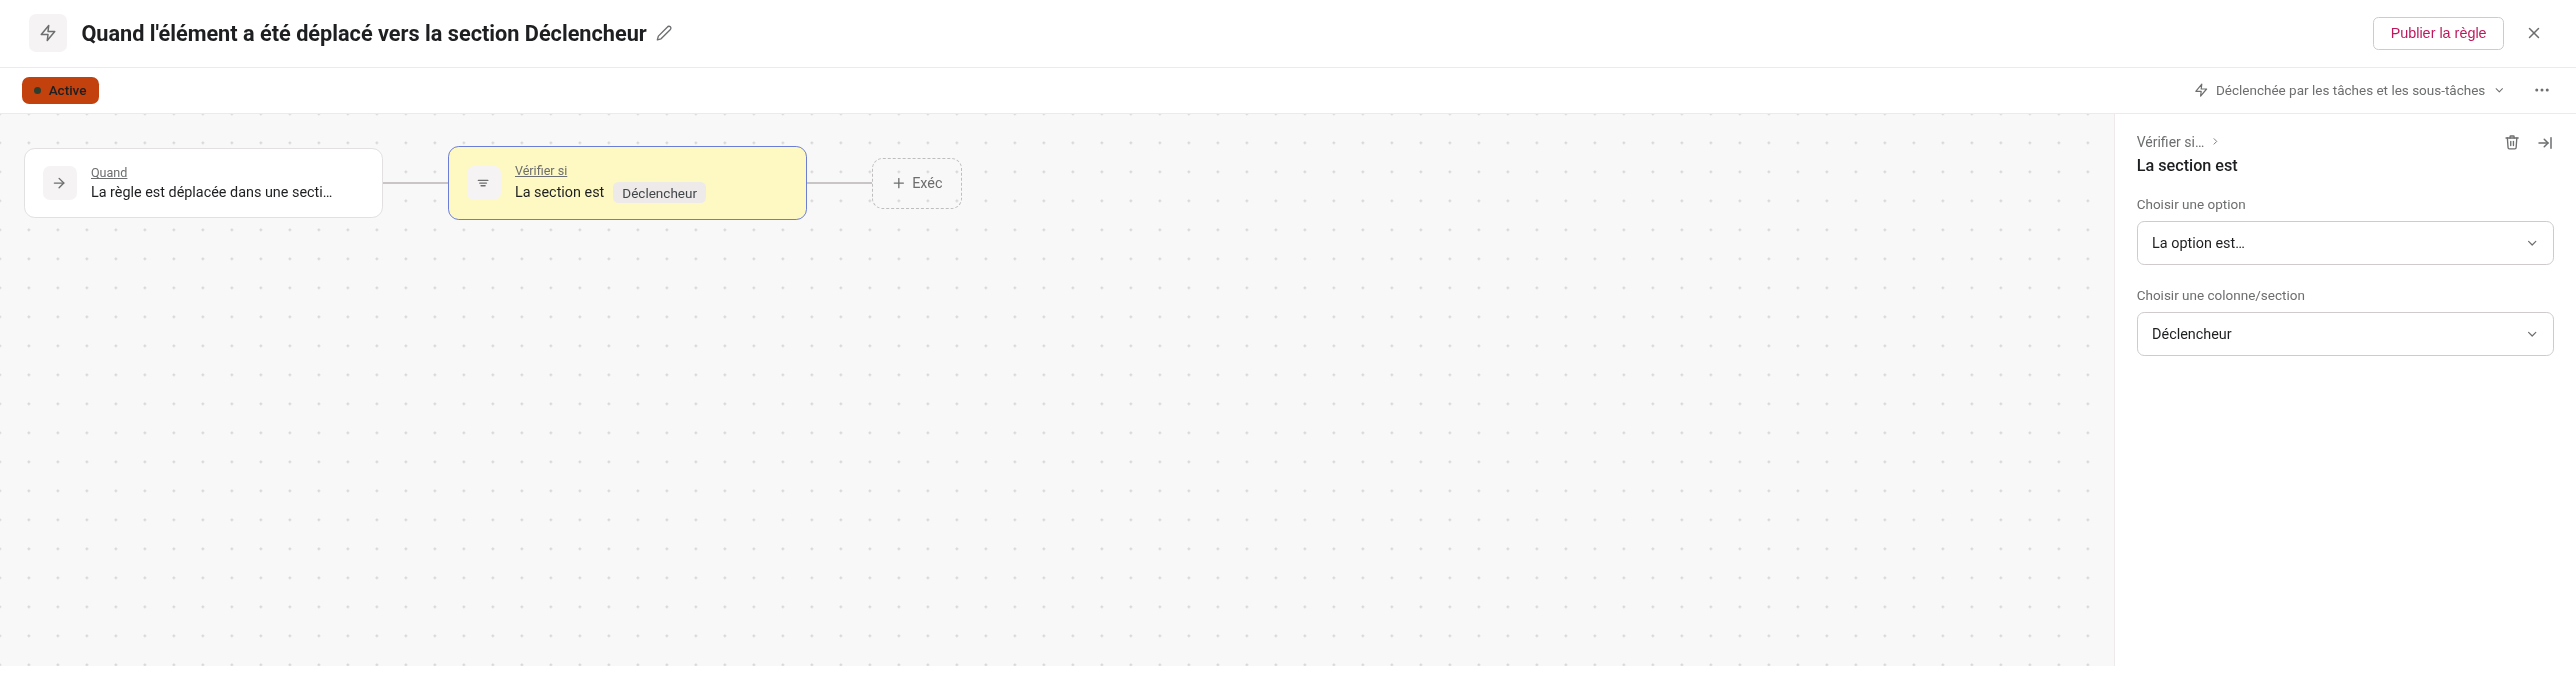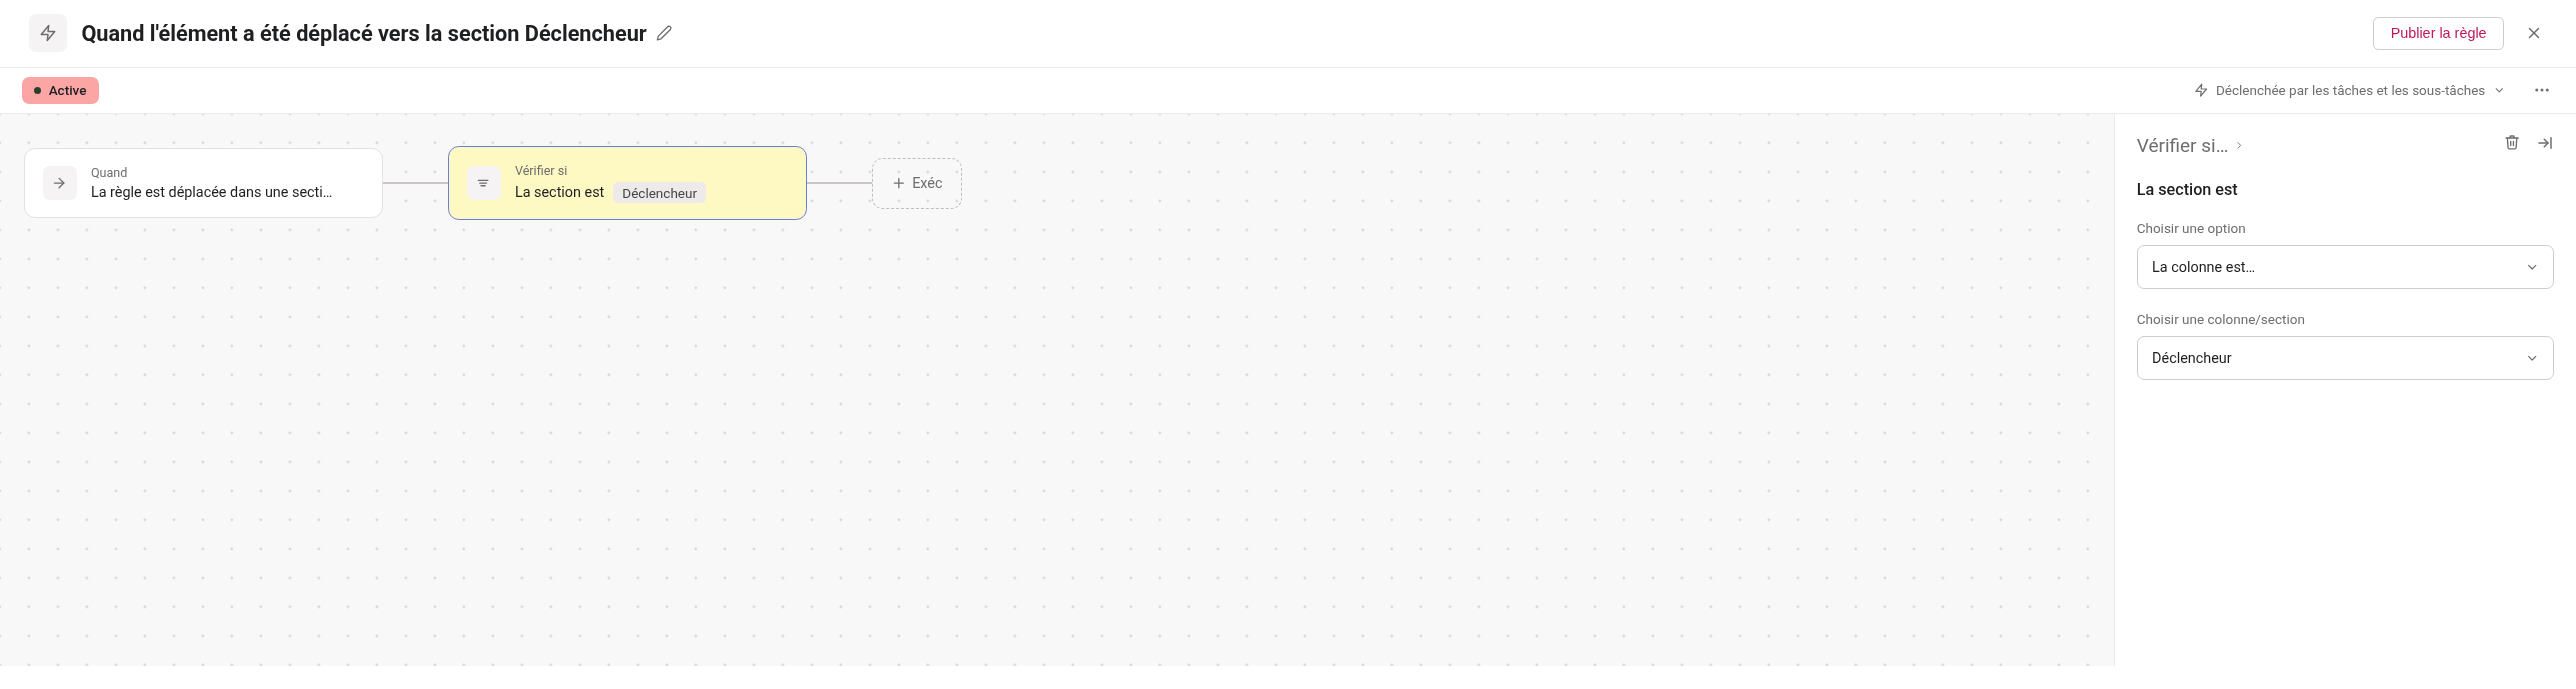--- a/index.html
+++ b/index.html
@@ -11,47 +11,47 @@
     .bolt-badge { width: 38px; height: 38px; background: #f5f3f3; border-radius: 7.2px; display: flex; align-items: center; justify-content: center; }
     .title-wrap { display: flex; align-items: center; gap: 9px; }
     .title { font-size: 21.7px; font-weight: 700; }
     .edit-icon { color: #6d6e6f; cursor: pointer; }
     .header-right { display: flex; align-items: center; gap: 18px; }
     .publish-btn { border: 0.9px solid #cfcbcb; background: #fff; padding: 7.2px 16.2px; border-radius: 5.4px; font-size: 14.4px; color: #be185d; cursor: pointer; }
     .close-x { color: #6d6e6f; cursor: pointer; padding: 3.6px; }
 
     
     .statusbar { display: flex; align-items: center; justify-content: space-between; padding: 9px 21.7px; border-bottom: 0.9px solid #edeae9; }
-    .status-pill { display: inline-flex; align-items: center; gap: 7.2px; background: #fca5a5; padding: 5.4px 12.6px; border-radius: 7.2px; font-size: 13.5px; font-weight: 500; color: #1e1f21; }
+    .status-pill { display: inline-flex; align-items: center; gap: 7.2px; background: #c2410c; padding: 5.4px 12.6px; border-radius: 7.2px; font-size: 13.5px; font-weight: 500; color: #1e1f21; }
     .status-dot { width: 7.2px; height: 7.2px; background: #2d3e2e; border-radius: 50%; }
     .status-right { display: flex; align-items: center; gap: 24px; color: #6d6e6f; }
     .trigger-dd { display: flex; align-items: center; gap: 7.2px; cursor: pointer; font-size: 13.5px; }
     .more-dots { cursor: pointer; padding: 3.6px; }
 
     
     .canvas-area { position: relative; height: 552px; background: #f9f8f8; }
     .dot-bg { position: absolute; inset: 0; background-image: radial-gradient(#d4d2d2 1.4px, transparent 1.4px); background-size: 29px 29px; background-position: 14.4px 14.4px; }
 
     .flow { position: absolute; top: 32.5px; left: 23.5px; display: flex; align-items: center; }
     .conn { width: 65px; height: 1.8px; background: #c9c5c5; }
 
     .card { background: #fff; border: 0.9px solid #e2e0e0; border-radius: 10.8px; padding: 16.2px 18px; width: 359px; display: flex; align-items: center; gap: 14.4px; }
     .card.selected { background: #fef9c3; border: 1.4px solid #6b7dd6; }
     .card-icon { width: 34px; height: 34px; background: #f5f3f3; border-radius: 7.2px; display: flex; align-items: center; justify-content: center; flex-shrink: 0; }
     .card-body { overflow: hidden; }
-    .card-label { font-size: 12.6px; color: #6d6e6f; margin-bottom: 3.6px; }
+    .card-label { font-size: 12.6px; color: #6d6e6f; margin-bottom: 3.6px; text-decoration: underline; }
     .card-text { font-size: 14.4px; white-space: nowrap; overflow: hidden; text-overflow: ellipsis; display: flex; align-items: center; gap: 9px; }
     .chip { background: #edeae9; padding: 2.7px 9px; border-radius: 5.4px; font-size: 13.5px; color: #44474a; }
 
     .add-card { border: 1.8px dashed #c0bdbd; background: transparent; border-radius: 10.8px; padding: 16.2px 18px; display: flex; align-items: center; gap: 6px; color: #6d6e6f; font-size: 14.4px; width: 90px; overflow: hidden; white-space: nowrap; }
 
     
     .panel { position: absolute; right: 0; top: 0; bottom: 0; width: 462px; background: #fff; border-left: 0.9px solid #edeae9; padding: 20px 21.7px; }
     .panel-head { display: flex; align-items: flex-start; justify-content: space-between; margin-bottom: 21.7px; }
-    .bc { display: flex; align-items: center; gap: 5.4px; font-size: 19px; color: #6d6e6f; margin-bottom: 23px; }
+    .bc { display: flex; align-items: center; gap: 5.4px; font-size: 14px; color: #6d6e6f; margin-bottom: 6px; }
     .panel-title { font-size: 16.2px; font-weight: 500; }
     .panel-actions { display: flex; align-items: center; gap: 16.2px; color: #6d6e6f; }
     .field { margin-bottom: 21.7px; }
     .field-label { font-size: 13.5px; color: #6d6e6f; margin-bottom: 9px; }
     .select { border: 0.9px solid #cfcbcb; border-radius: 7.2px; padding: 12.6px 14.4px; display: flex; align-items: center; justify-content: space-between; font-size: 14.4px; cursor: pointer; }
     .chev { color: #6d6e6f; }
 
     svg { display: block; }
   </style>
 </head>
@@ -184,21 +184,21 @@
               <polyline points="11 7 16 12 11 17"></polyline>
               <line x1="20" y1="5" x2="20" y2="19"></line>
             </svg>
         </span>
       </div>
     </div>
 
     <div class="field">
       <div class="field-label">Choisir une option</div>
       <div class="select">
-        <span>La colonne est…</span>
+        <span>La option est…</span>
         <span class="chev">
           <svg width="14.4" height="14.4" viewBox="0 0 24 24" fill="none" stroke="currentColor" stroke-width="2" stroke-linecap="round" stroke-linejoin="round">
               <polyline points="6 9 12 15 18 9"></polyline>
             </svg>
         </span>
       </div>
     </div>
 
     <div class="field">
       <div class="field-label">Choisir une colonne/section</div>

